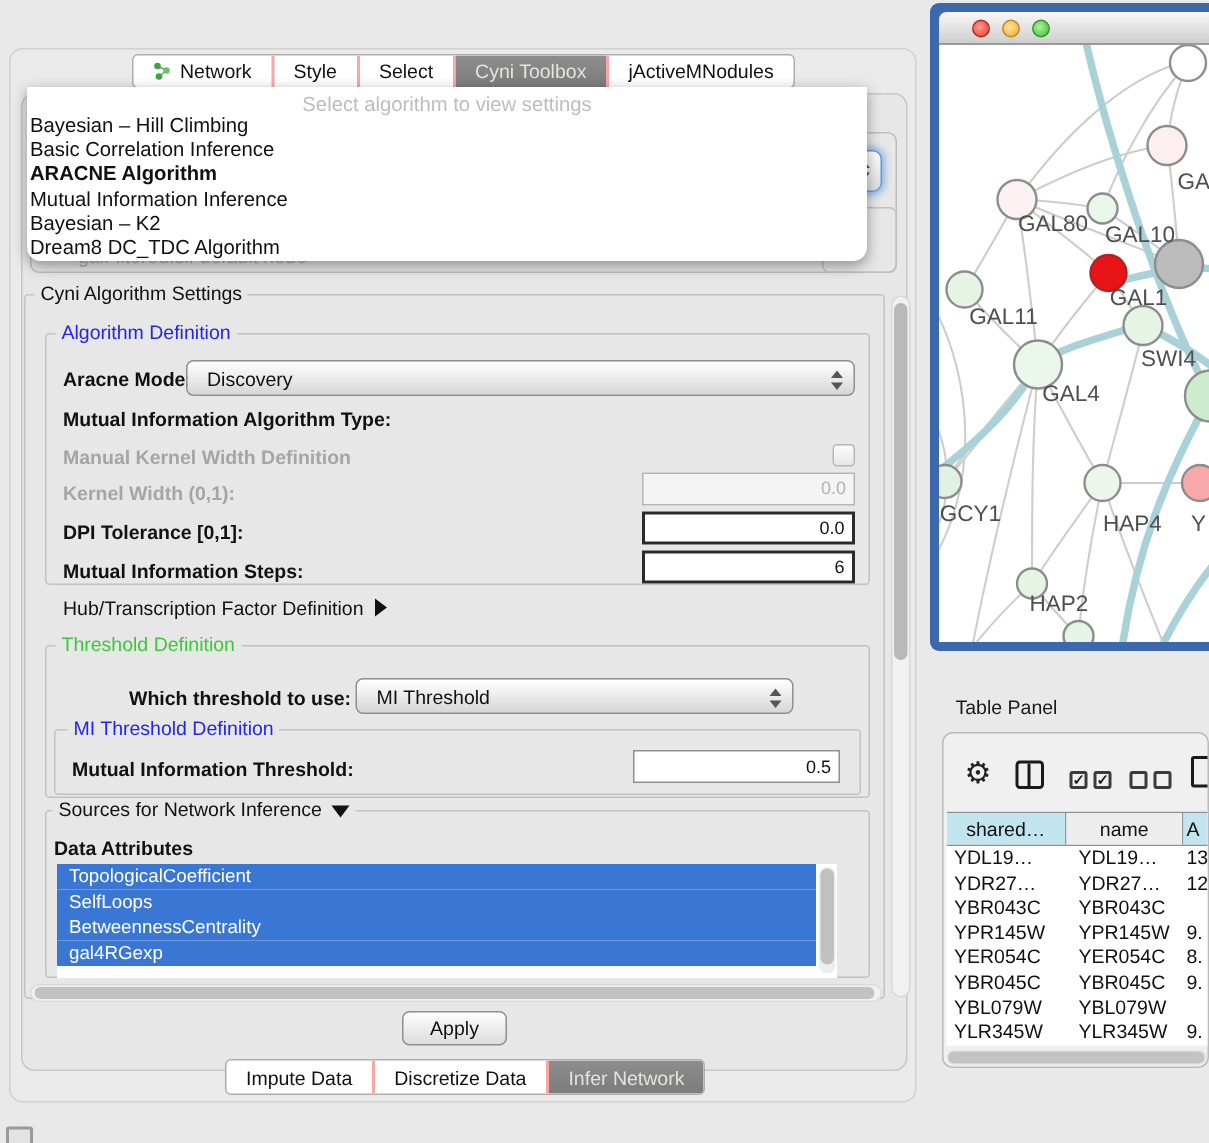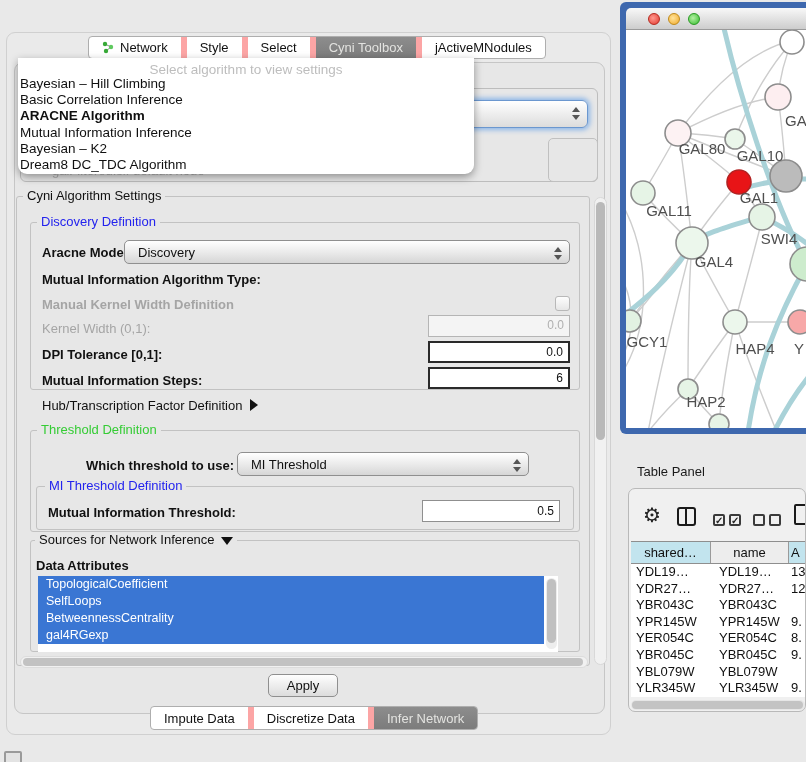--- a/index.html
+++ b/index.html
@@ -10,41 +10,41 @@
   
   .cp-titlebar { position:absolute; left:0; top:8px; width:618px; height:22px;
     background:linear-gradient(#fdfdfd,#d2d2d2); border-top:1px solid #b7b7b7; border-bottom:1px solid #9b9b9b; }
   .cp-title { position:absolute; left:8px; top:3px; color:#1a1a1a; }
   .float-icon { position:absolute; right:30px; top:6px; width:11px; height:10px; border:2px solid #3a3a3a; border-radius:2px; }
   .close-icon { position:absolute; right:8px; top:2px; font-weight:bold; font-size:14px; color:#1a1a1a; }
 
   
   .cp-tabbar { position:absolute; left:88px; top:36px; height:23px; display:flex;
     background:#fff; border:1px solid #aeaeae; border-radius:4px; overflow:hidden; z-index:5; }
-  .cp-tab { padding:0 13px; display:flex; align-items:center; gap:5px; border-right:6px solid #fca5a5; white-space:nowrap; }
+  .cp-tab { padding:0 13px; display:flex; align-items:center; gap:5px; border-right:2px solid #fca5a5; white-space:nowrap; }
   .cp-tab:last-child { border-right:none; }
   .cp-tab.selected { background:linear-gradient(#8d8d8d,#7c7c7c); color:#e3e3e0; }
 
   
   .cp-outer { position:absolute; left:6px; top:32px; width:605px; height:703px;
     background:#eaeaea; border:1px solid #d0d0d0; border-radius:9px; }
   .cp-inner { position:absolute; left:14px; top:62px; width:591px; height:652px;
     background:#e7e7e7; border:1px solid #c6c6c6; border-radius:9px; }
 
   
   .bg-panel { position:absolute; left:20px; top:88px; width:578px; height:94px;
     border:1px solid #bdbdbd; border-radius:6px; }
   .bg-combo { position:absolute; left:46px; top:100px; width:542px; height:28px; border-radius:6px;
     border:1px solid #6b97cf; background:linear-gradient(#ffffff,#dcdcdc); box-shadow:0 0 5px 2px #8cb6e8; }
   .bg-combo .spin { right:7px; top:6px; }
   .bg-box2 { position:absolute; left:548px; top:138px; width:50px; height:44px; border:1px solid #c0c0c0; border-radius:5px; }
   .bg-text { position:absolute; left:52px; top:163px; color:#b2b2b2; }
 
   
-  .dropdown { position:absolute; left:18px; top:58px; width:456px; height:116px; background:#fff;
+  .dropdown { position:absolute; left:18px; top:58px; width:560px; height:116px; background:#fff;
     border-radius:0 0 9px 9px; box-shadow:0 3px 9px rgba(0,0,0,.38); z-index:20; overflow:hidden; }
   .dd-placeholder { text-align:center; color:#bdbdbd; padding-top:4px; height:18px; font-size:13.5px; }
   .dd-item { height:16.2px; line-height:16.2px; padding-left:2px; font-size:13.5px; color:#101010; }
   .dd-item.bold { font-weight:bold; }
 
   
   .gb { position:absolute; border:1px solid #c2c2c2; border-radius:3px; }
   .gb-legend { position:absolute; top:-9px; background:#e7e7e7; padding:0 4px; white-space:nowrap; }
   .legend-blue { color:#2323ee; }
   .legend-green { color:#35cc35; }
@@ -187,34 +187,34 @@
   </div>
 
   <div class="gb" style="left:16px; top:196px; width:574px; height:470px;">
     <span class="gb-legend" style="left:6px;">Cyni Algorithm Settings</span>
   </div>
   <div class="vsb">
       <div class="vsb-thumb"></div>
     </div>
 
   <div class="gb" style="left:30px; top:222px; width:550px; height:168px;">
-    <span class="gb-legend legend-blue" style="left:6px;">Discovery Definition</span>
+    <span class="gb-legend legend-blue" style="left:6px;">Algorithm Definition</span>
   </div>
   <span class="lbl" style="left:42px; top:245px;">Aracne Mode:</span>
   <div class="combo" style="left:124px; top:240px; width:446px;">
     <span>Discovery</span>
     <span class="spin">
         <span class="tri-up"></span>
         <span class="tri-dn"></span>
       </span>
   </div>
   <span class="lbl" style="left:42px; top:272px;">Mutual Information Algorithm Type:</span>
   <span class="lbl dis" style="left:42px; top:297px;">Manual Kernel Width Definition</span>
   <span class="chk" style="left:555px; top:296px;"></span>
-  <span class="lbl dis plain" style="left:42px; top:321px;">Kernel Width (0,1):</span>
+  <span class="lbl dis plain" style="left:42px; top:321px;font-weight:bold;">Kernel Width (0,1):</span>
   <div class="inp disabled" style="left:428px; top:315px; width:142px;">0.0</div>
   <span class="lbl" style="left:42px; top:347px;">DPI Tolerance [0,1]:</span>
   <div class="inp" style="left:428px; top:341px; width:142px;">0.0</div>
   <span class="lbl" style="left:42px; top:373px;">Mutual Information Steps:</span>
   <div class="inp" style="left:428px; top:367px; width:142px;">6</div>
 
   <div style="position:absolute; left:42px; top:398px;">
     <span>Hub/Transcription Factor Definition</span><span class="arrow-right"></span>
   </div>
 

